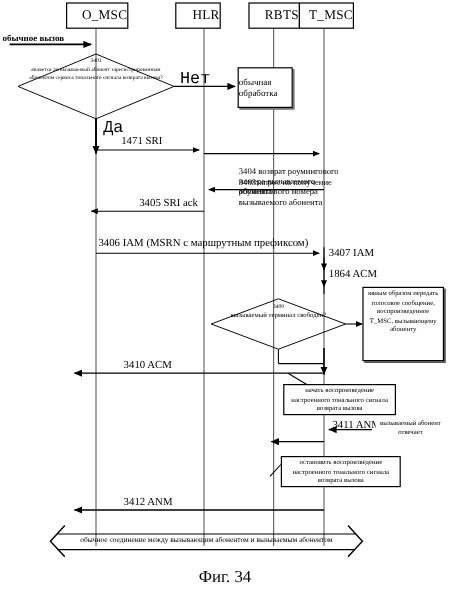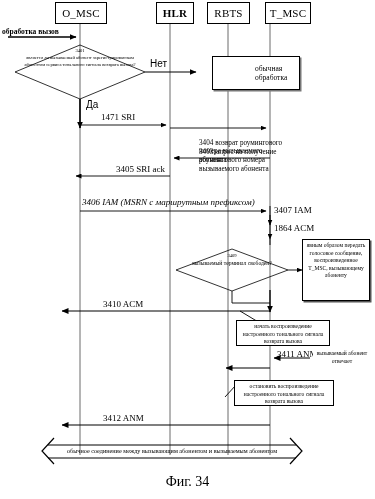--- a/index.html
+++ b/index.html
@@ -4,21 +4,21 @@
 <style>
   html,body{margin:0;padding:0;background:#ffffff;}
   body{
     width:375px;height:499px;position:relative;overflow:hidden;
     font-family:"Liberation Serif", serif;
     color:#000;
   }
   #diagram{position:absolute;left:0;top:0;width:375px;height:499px;}
   .node-box{
     position:absolute;border:1px solid #000;background:#fff;
-    display:flex;align-items:center;justify-content:center;
+    display:flex;align-items:center;justify-content:flex-end;
     font-family:"Liberation Serif", serif;
     font-size:11px;letter-spacing:.2px;white-space:nowrap;
   }
   .msg-label{
     position:absolute;font-family:"Liberation Serif", serif;
     font-size:9px;white-space:nowrap;line-height:1.05;
   }
   .msg-label.small{font-size:7.2px;line-height:1.15;white-space:normal;}
   .note-box{
     position:absolute;border:1px solid #000;background:#fff;
@@ -33,21 +33,21 @@
     font-family:"Liberation Serif", serif;font-size:7.5px;line-height:1.2;
     box-shadow:1.5px 1.5px 0 #777;
   }
   .diamond-text{
     position:absolute;text-align:center;font-family:"Liberation Serif", serif;
     pointer-events:none;
   }
   .dtiny{font-size:4.6px;line-height:1.5;}
   .dsmall{font-size:5.6px;line-height:1.35;}
   .num{font-size:4.6px;}
-  .yesno{position:absolute;font-size:10px;font-family:Liberation Sans, sans-serif;}
+  .yesno{position:absolute;font-size:14px;font-family:Liberation Mono, monospace;}
   .caption{
     position:absolute;left:0;width:375px;text-align:center;
     font-family:"Liberation Serif", serif;font-size:14px;
   }
   .bottom-text{
     position:absolute;text-align:center;font-size:6.2px;
     font-family:"Liberation Serif", serif;white-space:nowrap;
   }
   .incoming{position:absolute;font-size:7.5px;font-weight:bold;font-family:"Liberation Serif", serif;white-space:nowrap;}
 </style>
@@ -114,51 +114,51 @@
 
   <path d="M54,438 L42,451 L54,464" fill="none" stroke="#000" stroke-width="1.2"></path>
   <path d="M290,438 L302,451 L290,464" fill="none" stroke="#000" stroke-width="1.2"></path>
   <line x1="48" y1="445" x2="296" y2="445" stroke="#000" stroke-width="1"></line>
   <line x1="48" y1="458" x2="296" y2="458" stroke="#000" stroke-width="1"></line>
 </svg>
 
 <div class="node-box" style="left:55px;top:2px;width:50px;height:20px;">
   <span>O_MSC</span>
 </div>
-<div class="node-box" style="left:156px;top:2px;width:36px;height:20px;font-weight:bold;">
+<div class="node-box" style="left:146px;top:2px;width:36px;height:20px;">
   <span>HLR</span>
 </div>
 <div class="node-box" style="left:207px;top:2px;width:41px;height:20px;">
   <span>RBTS</span>
 </div>
-<div class="node-box" style="left:249px;top:2px;width:44px;height:20px;margin-left:16px;">
+<div class="node-box" style="left:249px;top:2px;width:44px;height:20px;">
   <span>T_MSC</span>
 </div>
 
-<div class="incoming" style="left:2px;top:27px;">обработка вызов</div>
+<div class="incoming" style="left:2px;top:27px;">обычное вызов</div>
 
 <div class="diamond-text num" style="left:40px;top:48px;width:80px;">3401</div>
 <div class="diamond-text dtiny" style="left:24px;top:55px;width:112px;">является ли вызываемый абонент зарегистрированным абонентом сервиса тонального сигнала возврата вызова?</div>
 
 <div class="yesno" style="left:150px;top:58px;">Нет</div>
 <div class="yesno" style="left:86px;top:99px;">Да</div>
 
-<div class="proc-box" style="left:212px;top:56px;width:44px;height:32px;padding-left:42px;">
+<div class="proc-box" style="left:198px;top:56px;width:44px;height:32px;">
   <span>обычная обработка</span>
 </div>
 
 <div class="msg-label" style="left:101px;top:113px;">1471 SRI</div>
 
 <div class="msg-label small" style="left:199px;top:105px;width:88px;margin-top:43px;">3403запрос на получение роумингового номера вызываемого абонента</div>
 
 <div class="msg-label small" style="left:199px;top:139px;width:88px;">3404 возврат роумингового номера вызываемого абонента</div>
 
 <div class="msg-label" style="left:90px;top:165px;margin-left:26px;">3405 SRI  ack</div>
 
-<div class="msg-label" style="left:82px;top:198px;font-style:italic;">3406 IAM (MSRN с маршрутным префиксом)</div>
+<div class="msg-label" style="left:82px;top:198px;">3406 IAM (MSRN с маршрутным префиксом)</div>
 
 <div class="msg-label" style="left:274px;top:206px;">3407 IAM</div>
 
 <div class="msg-label" style="left:274px;top:224px;">1864 ACM</div>
 
 <div class="diamond-text num" style="left:200px;top:253px;width:64px;">3409</div>
 <div class="diamond-text dsmall" style="left:192px;top:260px;width:80px;">вызываемый терминал свободен?</div>
 
 <div class="note-box shadow" style="left:302px;top:239px;width:68px;height:62px;">
   <span>явным образом передать голосовое сообщение, воспроизведенное T_MSC, вызывающему абоненту</span>

